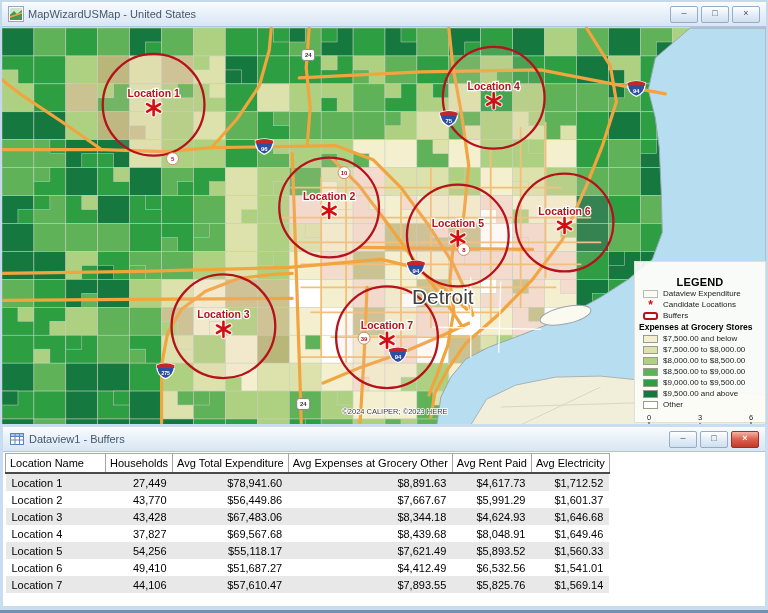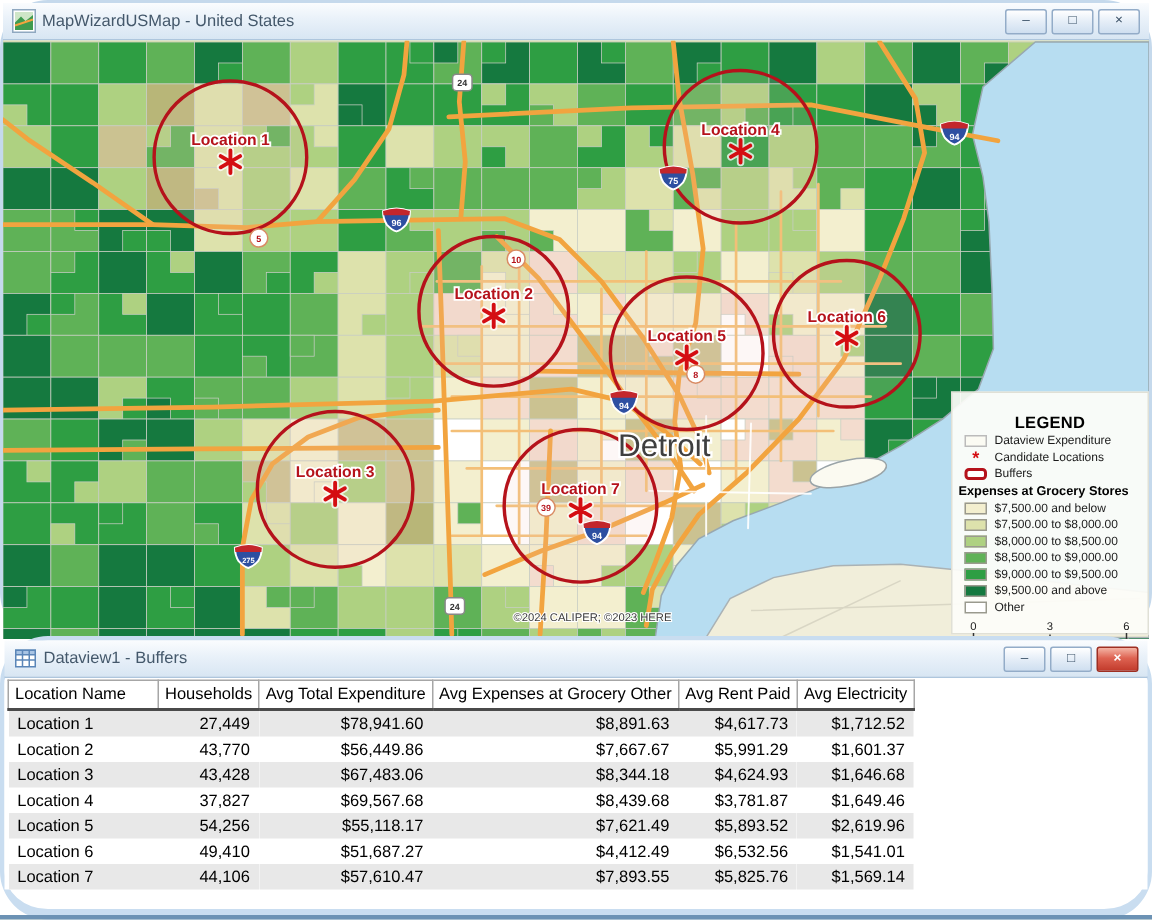--- a/index.html
+++ b/index.html
@@ -1,17 +1,17 @@
 <!DOCTYPE html>
 <html><head>
 <meta charset="utf-8">
 <style>
   html,body{margin:0;padding:0;width:768px;height:613px;overflow:hidden;
     font-family:"Liberation Sans",sans-serif;background:#fff;}
-  .win{position:absolute;box-sizing:border-box;border-radius:32px;}
+  .win{position:absolute;box-sizing:border-box;}
   
   #map-window{left:0;top:0;width:768px;height:427px;border:2px solid #C5D9EC;border-bottom:none;background:#fff;}
   .titlebar{height:24px;display:flex;align-items:center;padding:0 4px;
     background:linear-gradient(#FAFCFE,#E9F1F9 45%,#D8E6F3);border-bottom:1px solid #AEC6DD;}
   .titlebar .ticon{width:16px;height:16px;margin:0 4px 0 2px;flex:0 0 auto;}
   .titlebar .ttext{font-size:11px;color:#44586B;white-space:nowrap;flex:1 1 auto;}
   .winbtns{display:flex;gap:3px;margin-right:2px;}
   .wbtn{width:26px;height:15px;border:1px solid #93ACC8;border-radius:2px;
     background:linear-gradient(#FFFFFF,#E7EFF8 45%,#CFDFF0);color:#3C5268;
     font-size:9px;line-height:13px;text-align:center;cursor:default;}
@@ -807,30 +807,30 @@
             <td class="num">$67,483.06</td>
             <td class="num">$8,344.18</td>
             <td class="num">$4,624.93</td>
             <td class="num">$1,646.68</td>
           </tr>
           <tr>
             <td class="">Location 4</td>
             <td class="num">37,827</td>
             <td class="num">$69,567.68</td>
             <td class="num">$8,439.68</td>
-            <td class="num">$3,781.87</td>
+            <td class="num">$8,048.91</td>
             <td class="num">$1,649.46</td>
           </tr>
           <tr>
             <td class="">Location 5</td>
             <td class="num">54,256</td>
             <td class="num">$55,118.17</td>
             <td class="num">$7,621.49</td>
             <td class="num">$5,893.52</td>
-            <td class="num">$2,619.96</td>
+            <td class="num">$1,560.33</td>
           </tr>
           <tr>
             <td class="">Location 6</td>
             <td class="num">49,410</td>
             <td class="num">$51,687.27</td>
             <td class="num">$4,412.49</td>
             <td class="num">$6,532.56</td>
             <td class="num">$1,541.01</td>
           </tr>
           <tr>

